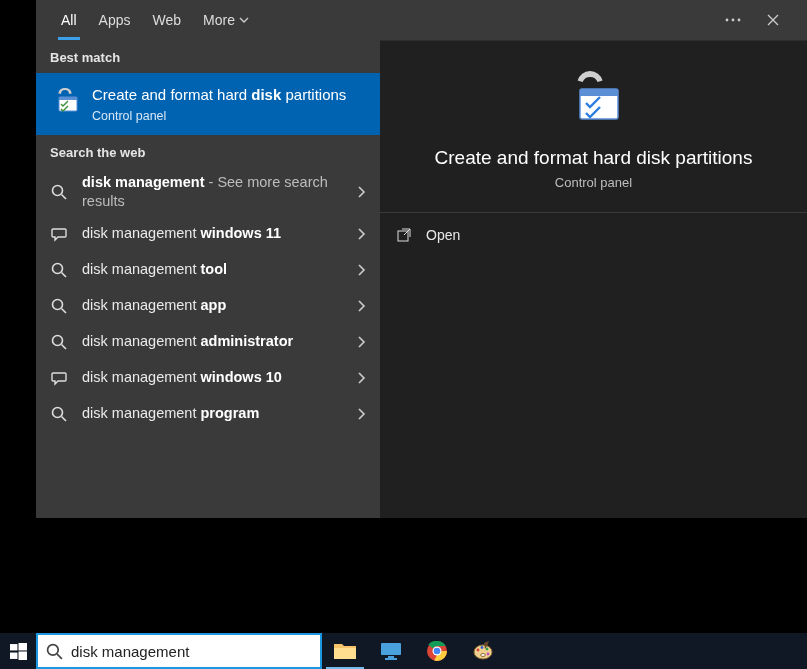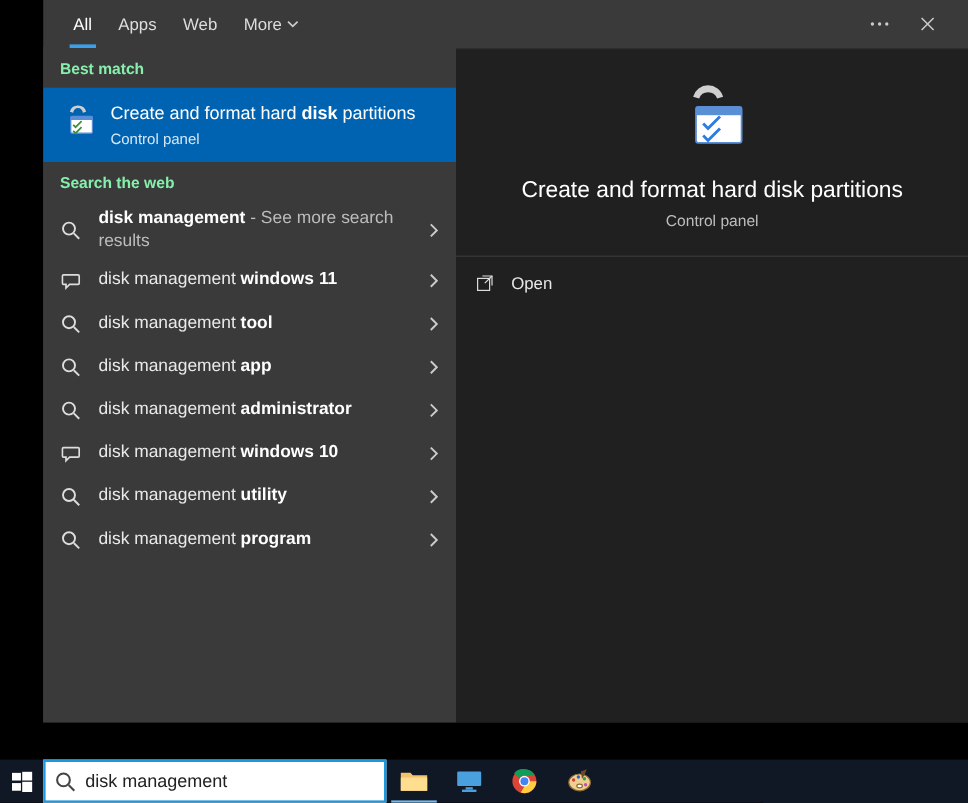--- a/index.html
+++ b/index.html
@@ -1,33 +1,33 @@
 <!DOCTYPE html>
 <html><head>
 <meta charset="utf-8">
 <style>
   * { box-sizing: border-box; margin: 0; padding: 0; }
   html, body { width: 807px; height: 669px; font-family: "Segoe UI", Arial, sans-serif; overflow: hidden; background: #000; }
   .root { width: 807px; height: 669px; position: relative; }
 
   
-  .panel { position: absolute; left: 36px; top: 0; right: 0; height: 602px; background: #3a3a3a; color: #fff; display: flex; flex-direction: column; }
+  .panel { position: absolute; left: 36px; top: 0; right: 0; height: 518px; background: #3a3a3a; color: #fff; display: flex; flex-direction: column; }
   .tabs { display: flex; align-items: center; height: 40px; padding: 0 14px; border-bottom: 1px solid #3a3a3a; }
   .tab { color: #ddd; font-size: 14px; padding: 0 11px; height: 40px; display: flex; align-items: center; cursor: pointer; position: relative; }
   .tab.active { color: #fff; }
   .tab.active::after { content: ""; position: absolute; left: 8px; right: 8px; bottom: 0; height: 3px; background: #3aa0e9; }
   .tab.more svg { margin-left: 4px; }
   .tabs-spacer { flex: 1; }
   .tab-icon { width: 40px; display: flex; align-items: center; justify-content: center; color: #ccc; cursor: pointer; }
 
   .body { flex: 1; display: flex; min-height: 0; }
   .left { width: 344px; background: #3a3a3a; overflow-y: auto; }
   .right { flex: 1; background: #202020; border-top: 1px solid #2d2d2d; display: flex; flex-direction: column; }
 
-  .section-h { font-size: 13px; color: #86efac; font-weight: 600; padding: 10px 14px 8px; }
+  .section-h { font-size: 13px; color: #e5e5e5; font-weight: 600; padding: 10px 14px 8px; }
 
   .best-match { background: #0063b1; display: flex; padding: 12px 14px; gap: 12px; cursor: pointer; }
   .bm-icon { width: 30px; height: 30px; display: flex; align-items: center; justify-content: center; }
   .bm-text { flex: 1; }
   .bm-title { font-size: 15px; line-height: 1.3; color: #fff; }
   .bm-title b { font-weight: 600; }
   .bm-sub { font-size: 12.5px; color: #d6e7f5; margin-top: 4px; }
 
   .row { display: flex; align-items: center; padding: 0 14px; height: 36px; cursor: pointer; gap: 14px; }
   .row.tall { height: 48px; }
@@ -199,34 +199,20 @@
                 </svg>
               </span>
             </div>
             <div class="row">
               <span class="row-icon">
                 <svg width="16" height="16" viewBox="0 0 16 16">
                   <circle cx="6.5" cy="6.5" r="5" stroke="#ddd" stroke-width="1.6" fill="none"></circle>
                   <path d="M10.5 10.5 L15 15" stroke="#ddd" stroke-width="1.6"></path>
                 </svg>
               </span>
-              <span class="row-text">disk management <b>utility</b></span>
-              <span class="row-chev">
-                <svg width="10" height="14" viewBox="0 0 10 14">
-                  <path d="M3 2 L8 7 L3 12" stroke="#ccc" stroke-width="1.6" fill="none"></path>
-                </svg>
-              </span>
-            </div>
-            <div class="row">
-              <span class="row-icon">
-                <svg width="16" height="16" viewBox="0 0 16 16">
-                  <circle cx="6.5" cy="6.5" r="5" stroke="#ddd" stroke-width="1.6" fill="none"></circle>
-                  <path d="M10.5 10.5 L15 15" stroke="#ddd" stroke-width="1.6"></path>
-                </svg>
-              </span>
               <span class="row-text">disk management <b>program</b></span>
               <span class="row-chev">
                 <svg width="10" height="14" viewBox="0 0 10 14">
                   <path d="M3 2 L8 7 L3 12" stroke="#ccc" stroke-width="1.6" fill="none"></path>
                 </svg>
               </span>
             </div>
           </div>
       </div>
 

